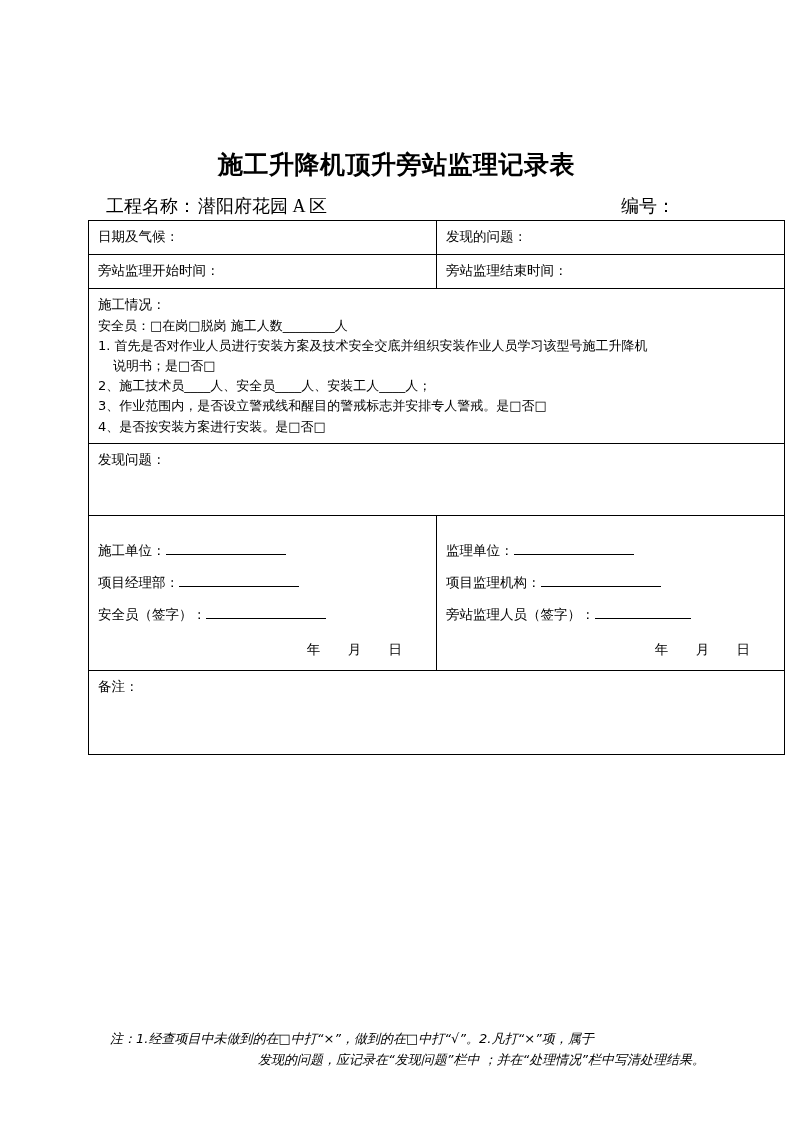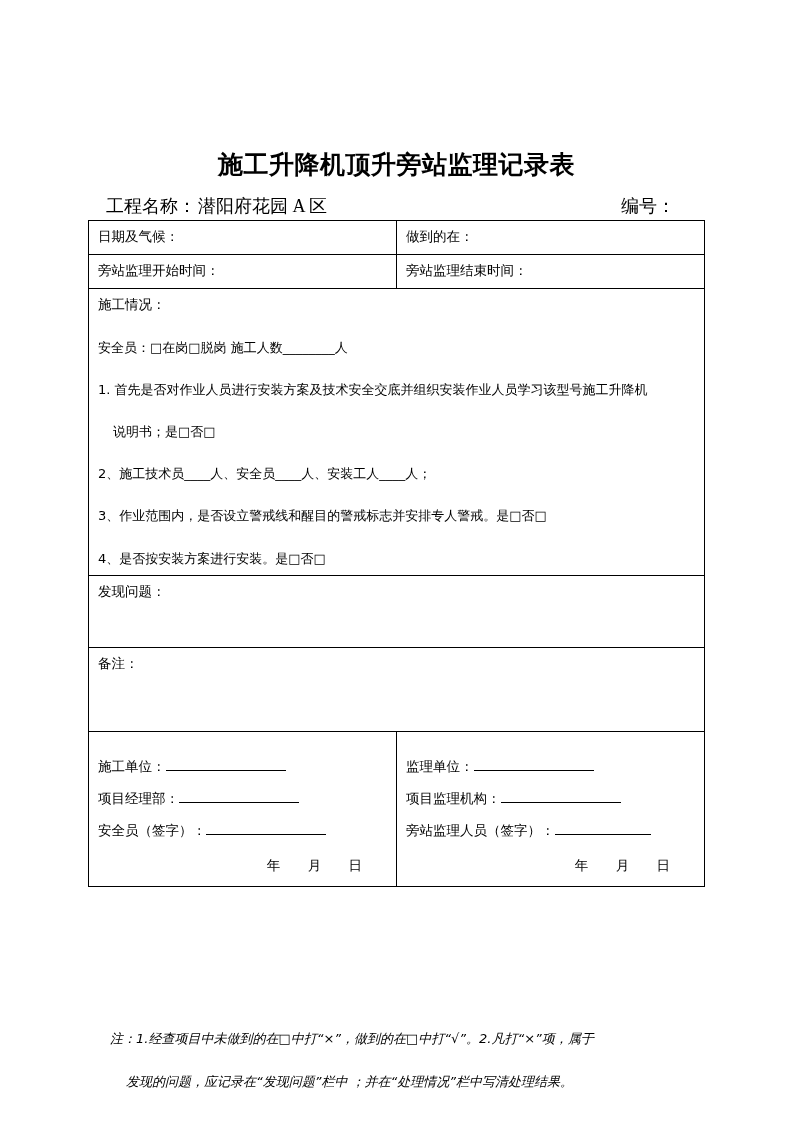--- a/index.html
+++ b/index.html
@@ -38,93 +38,90 @@
     align-items: baseline;
   }
   .subhead .lbl { padding-left: 18px; }
   .subhead .val { padding-left: 2px; }
   .subhead .num { margin-left: auto; padding-right: 30px; }
 
   table.main {
     position: absolute;
     left: 88px;
     top: 204px;
-    width: 617px;
+    width: 697px;
     border-collapse: collapse;
     font-size: 13.5px;
   }
   table.main td {
     border: 1px solid #000000;
     padding: 6px 9px;
     vertical-align: top;
     line-height: 1.55;
   }
   td.h { height: 34px; vertical-align: middle; }
   .line { display: block; }
   .indent { padding-left: 15px; display: block; }
   .u { text-decoration: underline; }
-  .cb { font-family: "DejaVu Sans", sans-serif; font-size: 13px; margin-top: 22px; }
+  .cb { font-family: "DejaVu Sans", sans-serif; font-size: 13px; }
   .sig-line { margin: 11px 0 11px 0; }
   .sig-line .fill { display: inline-block; width: 120px; border-bottom: 1px solid #000; }
   .date-row { text-align: right; padding-right: 24px; margin-top: 14px; letter-spacing: 1px; }
   .date-row span { margin-left: 22px; }
 
   .footnote {
     position: absolute;
     left: 88px;
     top: 1012px;
     width: 617px;
     font-size: 13px;
     line-height: 1.65;
     padding-left: 22px;
     font-style: italic;
   }
-  .footnote .l2 { display: block; padding-left: 16px; }
+  .footnote .l2 { display: block; padding-left: 16px; text-align: right; }
   .empty-tall { height: 72px; margin-left: 26px; }
   .empty-med { height: 84px; }
 </style>
 </head>
 <body>
 
 <div class="page">
 
   <div class="doc-title">施工升降机顶升旁站监理记录表</div>
 
   <div class="subhead">
     <span class="lbl">工程名称：</span>
     <span class="val">潜阳府花园 A 区</span>
     <span class="num">编号：</span>
   </div>
 
   <table class="main">
     <tbody>
         <tr>
       <td class="h" style="width:50%">日期及气候：</td>
-      <td class="h" style="width:50%">做到的在：</td>
+      <td class="h" style="width:50%">发现的问题：</td>
     </tr>
     <tr>
       <td class="h">旁站监理开始时间：</td>
       <td class="h">旁站监理结束时间：</td>
     </tr>
     <tr>
       <td colspan="2">
         <span class="line">施工情况：</span>
         <span class="line cb">安全员：□在岗□脱岗      施工人数________人</span>
         <span class="line cb">1. 首先是否对作业人员进行安装方案及技术安全交底并组织安装作业人员学习该型号施工升降机</span>
         <span class="indent cb">说明书；是□否□</span>
         <span class="line cb">2、施工技术员____人、安全员____人、安装工人____人；</span>
         <span class="line cb">3、作业范围内，是否设立警戒线和醒目的警戒标志并安排专人警戒。是□否□</span>
         <span class="line cb">4、是否按安装方案进行安装。是□否□</span>
       </td>
     </tr>
     <tr>
       <td colspan="2" class="empty-tall">发现问题：</td>
-    </tr>
-    <tr>
-      <td colspan="2" class="empty-med">备注：</td>
     </tr>
     <tr>
       <td style="padding:14px 9px 10px 9px">
         <div class="sig-line">
           <span>施工单位：</span><span class="fill"></span>
         </div>
         <div class="sig-line">
           <span>项目经理部：</span><span class="fill"></span>
         </div>
         <div class="sig-line">
@@ -146,20 +143,23 @@
         <div class="sig-line">
           <span>旁站监理人员（签字）：</span><span class="fill" style="width:96px"></span>
         </div>
         <div class="date-row">
           <span>年</span>
           <span>月</span>
           <span>日</span>
         </div>
       </td>
     </tr>
+    <tr>
+      <td colspan="2" class="empty-med">备注：</td>
+    </tr>
   </tbody>
     </table>
 
   <div class="footnote">
     <span class="cb">注：1.经查项目中未做到的在□中打“×”，做到的在□中打“√”。2.凡打“×”项，属于</span>
     <span class="l2 cb">发现的问题，应记录在“发现问题”栏中 ；并在“处理情况”栏中写清处理结果。</span>
   </div>
 
 </div>
 

